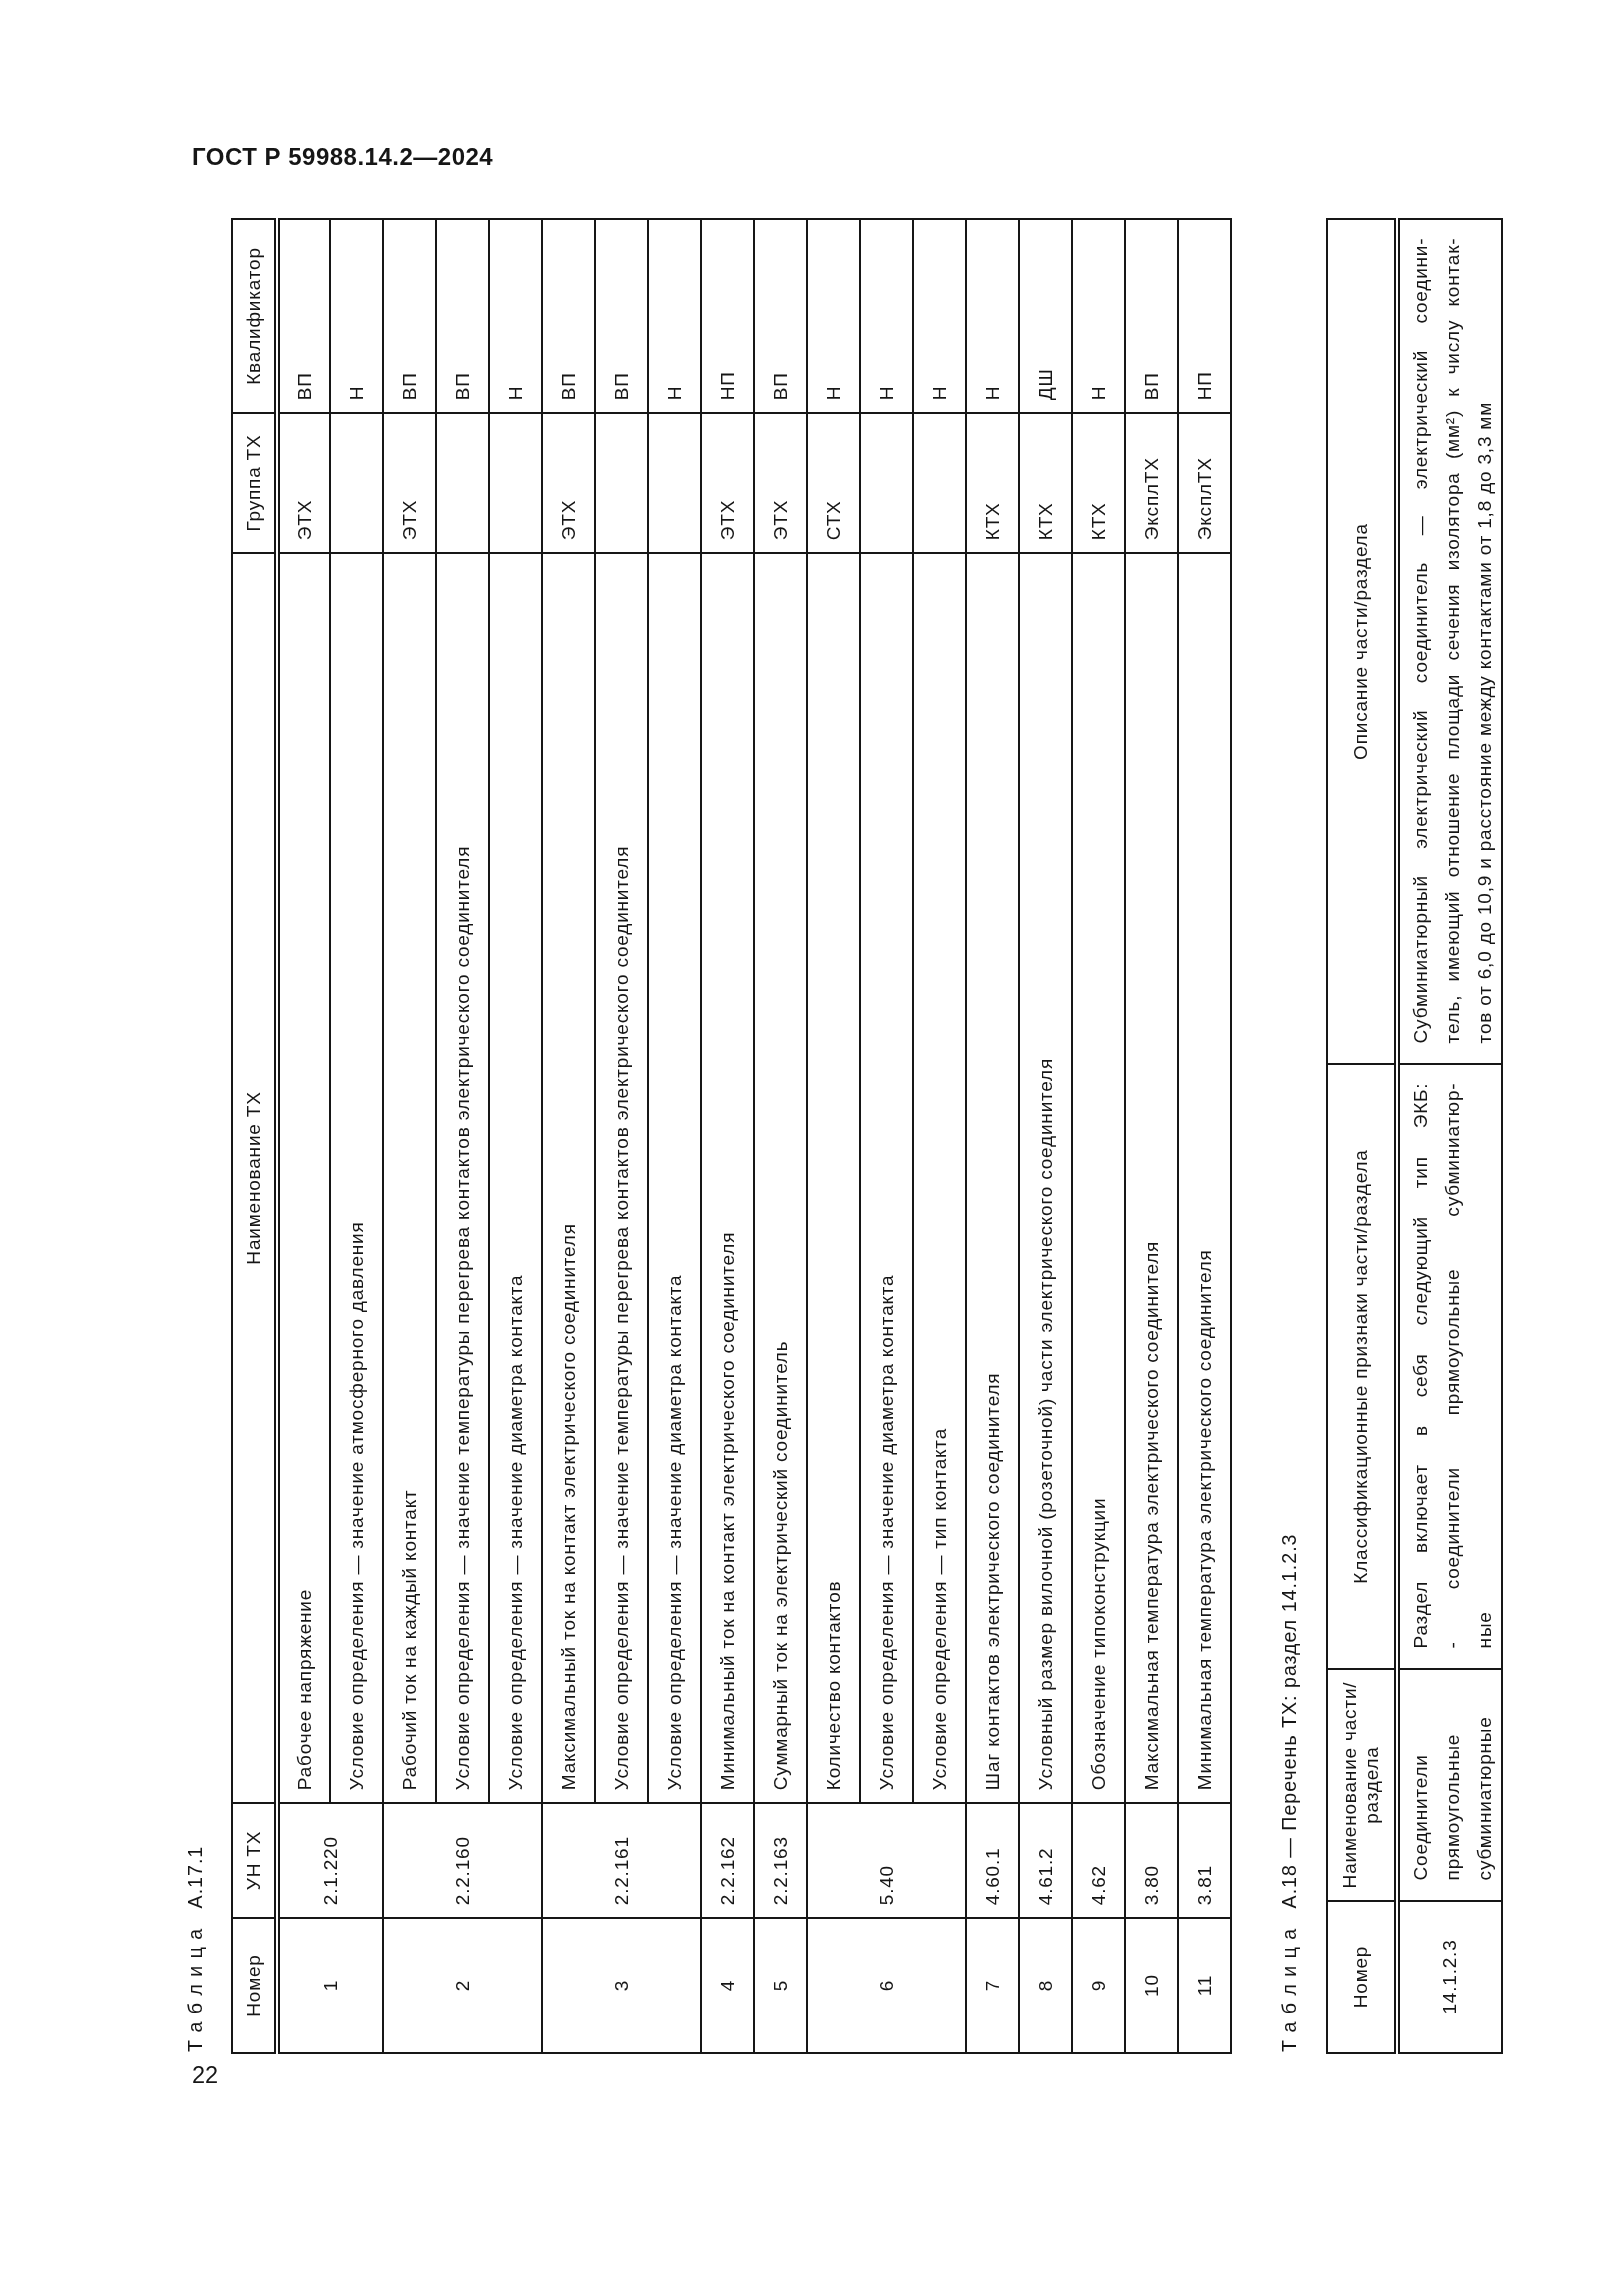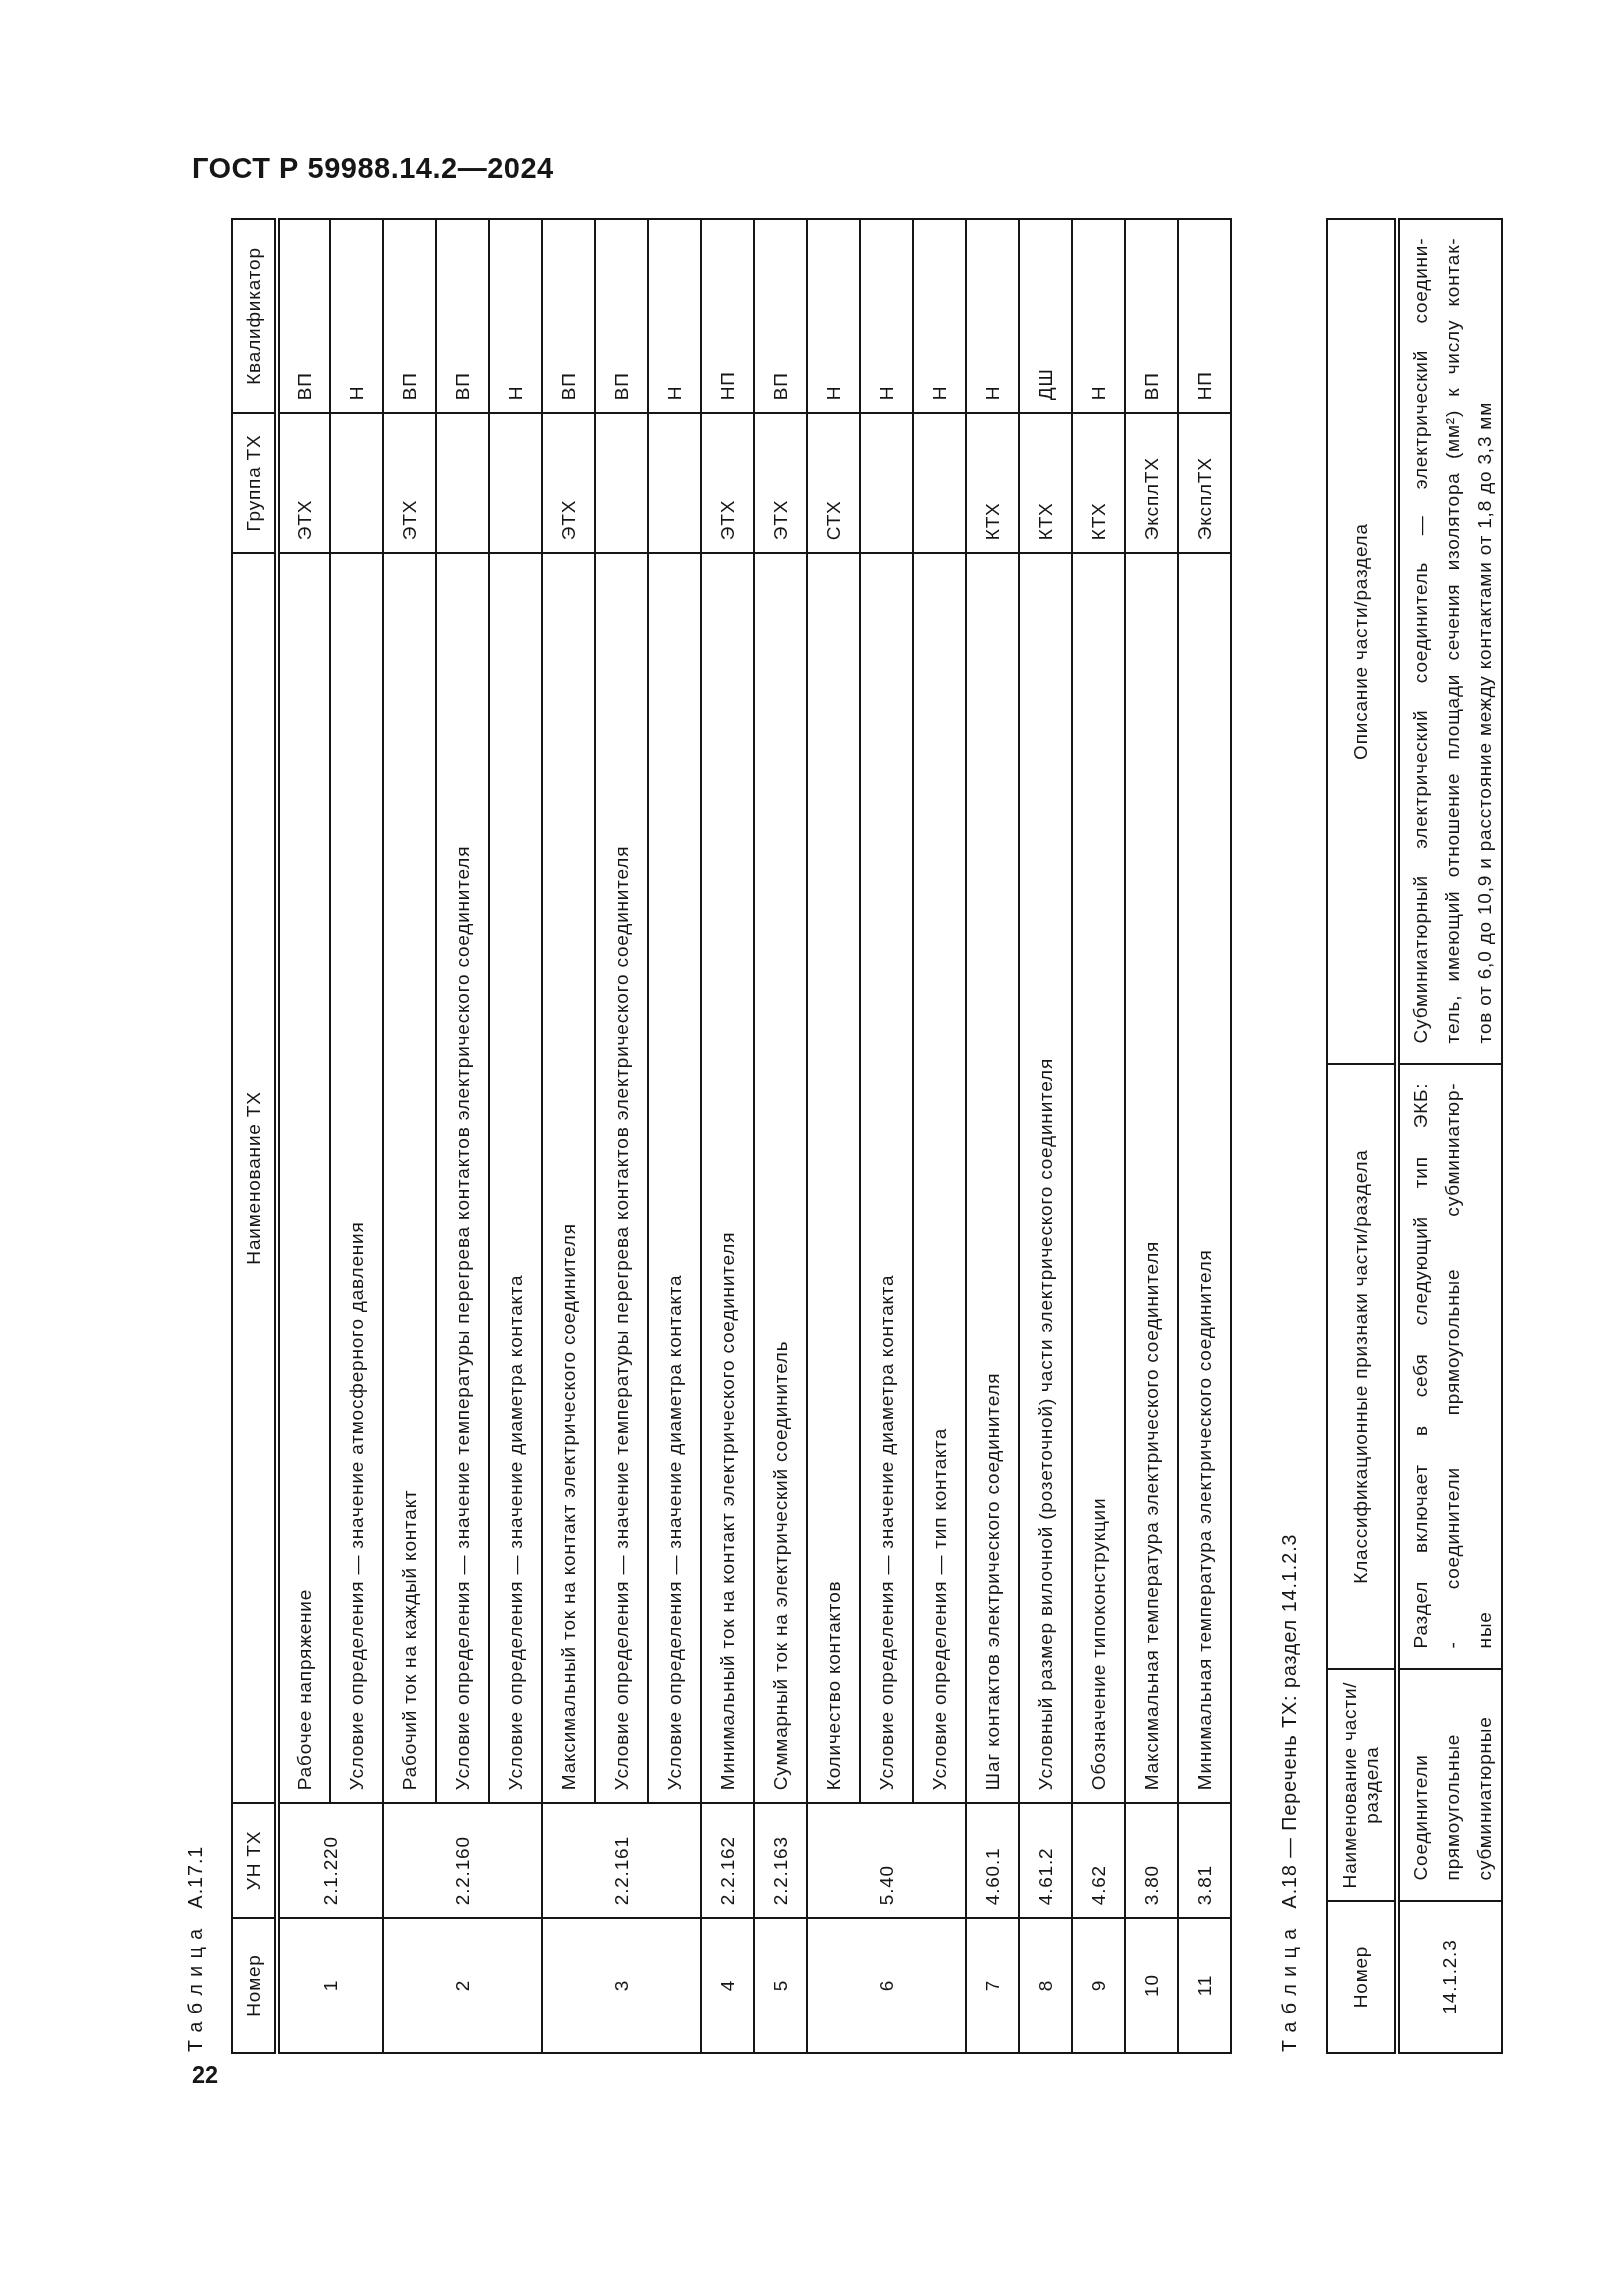--- a/index.html
+++ b/index.html
@@ -3,28 +3,27 @@
 <meta charset="utf-8">
 <style>
   html,body { margin:0; padding:0; background:#e8e8e8; }
   .page {
     position:relative; width:1621px; height:2293px;
     background:#ffffff; overflow:hidden;
     font-family:"Liberation Sans","DejaVu Sans",sans-serif;
     color:#161616;
   }
   .page-header {
-    position:absolute; left:192px; top:152px;
-    font-size:29px; font-weight:bold; letter-spacing:0.5px;
+    position:absolute; left:192px; top:143px;
+    font-size:24px; font-weight:bold; letter-spacing:0.5px;
     white-space:pre;
   }
   .page-number {
     position:absolute; left:192px; top:2062px;
     font-size:23.5px;
-    font-weight:bold;
   }
   
   .landscape {
     position:absolute; left:0; top:2293px;
     width:2293px; height:1621px;
     transform:rotate(-90deg); transform-origin:0 0;
   }
   .t-title {
     position:absolute; font-size:19.6px; letter-spacing:1px; white-space:pre;
   }

